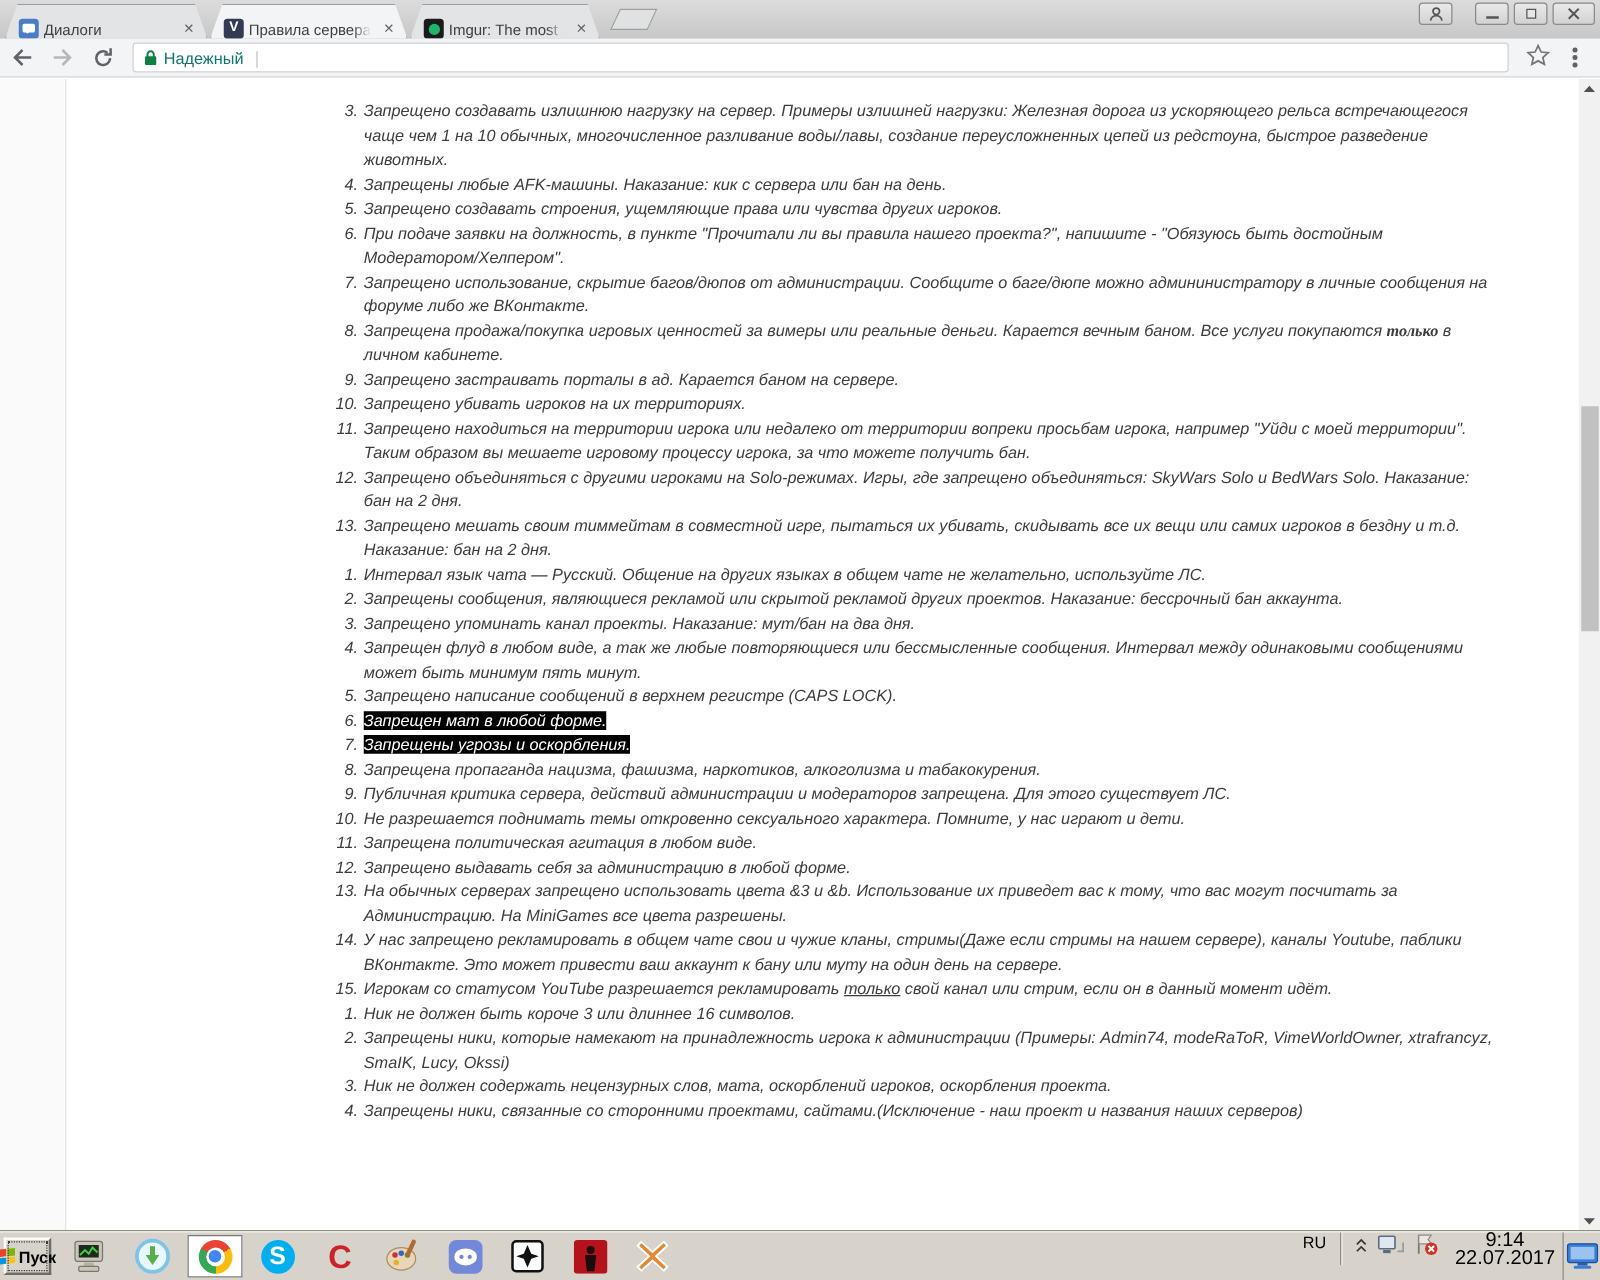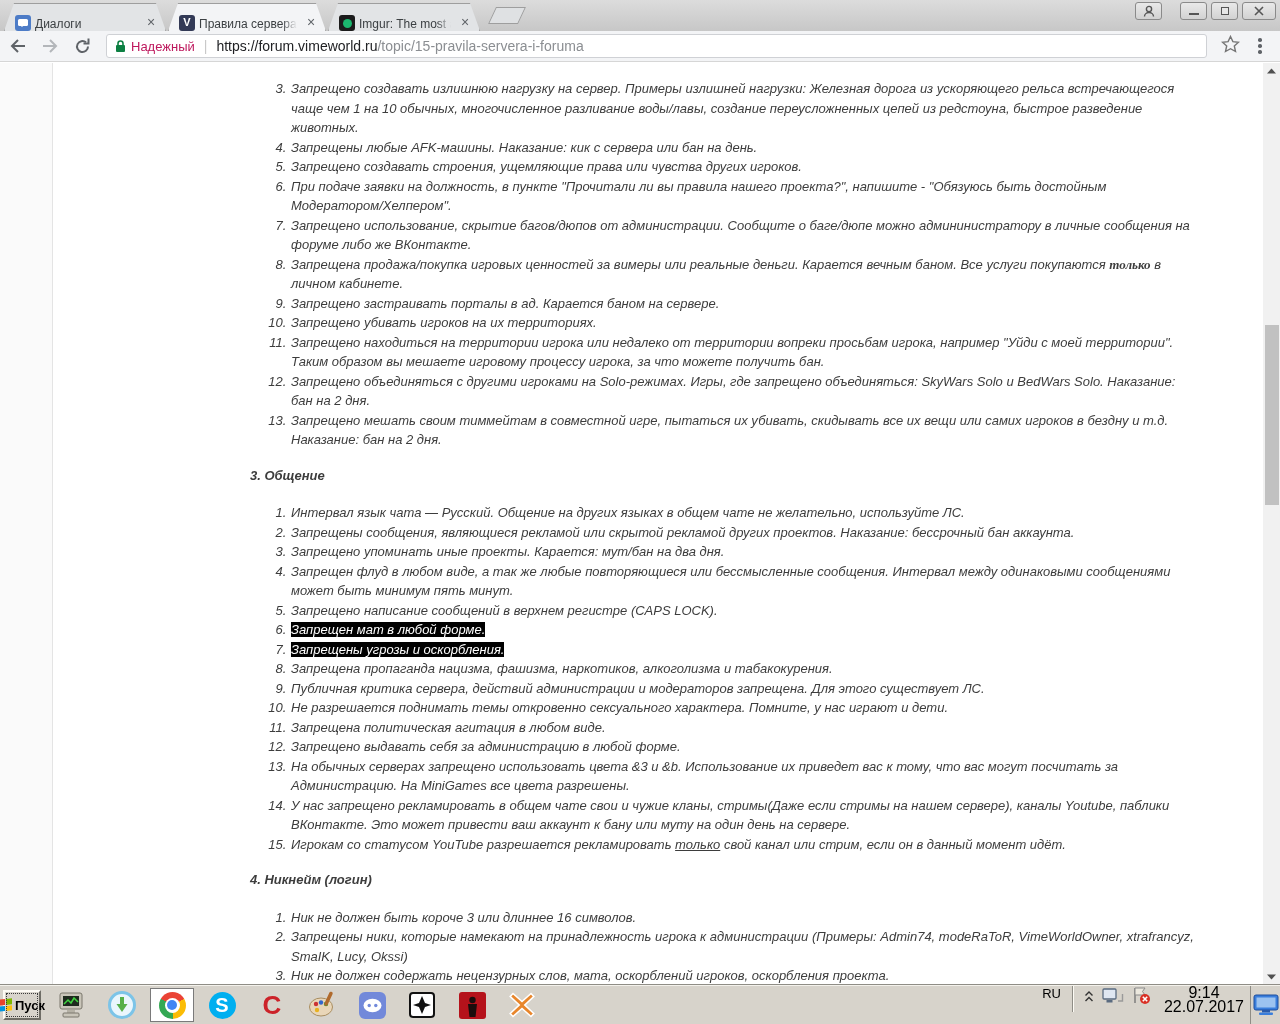--- a/index.html
+++ b/index.html
@@ -42,21 +42,21 @@
   .glyph-restore { width:8px; height:8px; border:1.5px solid #555; position:relative; background:#e6e6e6; }
   .glyph-restore::before { content:""; position:absolute; left:2px; top:-4px; width:8px; height:8px;
     border:1.5px solid #555; z-index:-1; }
 
   
   .toolbar { position:absolute; left:0; top:31px; width:1280px; height:31px; background:#f3f4f6;
     border-bottom:1px solid #d6d6d6; display:flex; align-items:center; }
   .navbtn { width:28px; height:28px; display:flex; align-items:center; justify-content:center; margin-left:4px; }
   .omnibox { flex:1; height:24px; margin:0 8px 0 10px; background:#fff; border:1px solid #cfd1d5;
     border-radius:3px; display:flex; align-items:center; padding:0 8px; }
-  .secure { display:flex; align-items:center; gap:5px; color:#be185d; font-size:13px; }
+  .secure { display:flex; align-items:center; gap:5px; color:#0f766e; font-size:13px; }
   .ob-divider { color:#c9c9c9; margin:0 9px; font-size:14px; }
   .url { font-size:14px; color:#202124; white-space:nowrap; }
   .url .path { color:#8b8e92; }
   .star-btn { margin:0 6px; }
   .menu-btn { width:24px; margin:0 8px 0 2px; display:flex; flex-direction:column; align-items:center; gap:2.5px; }
   .menu-btn i { width:3.5px; height:3.5px; border-radius:50%; background:#5f6368; }
 
   
   .content { position:absolute; left:0; top:63px; width:1280px; height:922px; background:#fff; overflow:hidden; }
   .left-gutter { position:absolute; left:0; top:0; width:53px; height:100%; background:#fafafa;
@@ -175,21 +175,20 @@
 
   <div class="omnibox">
     <span class="secure">
       <svg width="11" height="14">
         <rect x="1" y="6" width="9" height="7" rx="1" fill="#0d8043"></rect>
         <path d="M3 6.5 V4.5 a2.5 2.5 0 0 1 5 0 V6.5" stroke="#0d8043" stroke-width="1.6" fill="none"></path>
       </svg>
       <span>Надежный</span>
     </span>
     <span class="ob-divider">|</span>
-    <span class="url"><span>https://forum.vimeworld.ru</span><span class="path">/topic/15-pravila-servera-i-foruma</span></span>
   </div>
 
   <div class="star-btn">
     <svg width="19" height="18">
       <path d="M9.5 1.5 L11.9 6.6 L17.5 7.2 L13.3 11 L14.5 16.5 L9.5 13.7 L4.5 16.5 L5.7 11 L1.5 7.2 L7.1 6.6 Z" fill="none" stroke="#757575" stroke-width="1.4"></path>
     </svg>
   </div>
   <div class="menu-btn">
     <i></i>
       <i></i>
@@ -206,39 +205,37 @@
         <li><span><span>Запрещено создавать строения, ущемляющие права или чувства других игроков.</span></span></li>
         <li><span><span>При подаче заявки на должность, в пункте "Прочитали ли вы правила нашего проекта?", напишите - "Обязуюсь быть достойным Модератором/Хелпером".</span></span></li>
         <li><span><span>Запрещено использование, скрытие багов/дюпов от администрации. Сообщите о баге/дюпе можно админинистратору в личные сообщения на форуме либо же ВКонтакте.</span></span></li>
         <li><span><span>Запрещена продажа/покупка игровых ценностей за вимеры или реальные деньги. Карается вечным баном. Все услуги покупаются </span><b class="serif">только</b><span> в личном кабинете.</span></span></li>
         <li><span><span>Запрещено застраивать порталы в ад. Карается баном на сервере.</span></span></li>
         <li><span><span>Запрещено убивать игроков на их территориях.</span></span></li>
         <li><span><span>Запрещено находиться на территории игрока или недалеко от территории вопреки просьбам игрока, например "Уйди с моей территории". Таким образом вы мешаете игровому процессу игрока, за что можете получить бан.</span></span></li>
         <li><span><span>Запрещено объединяться с другими игроками на Solo-режимах. Игры, где запрещено объединяться: SkyWars Solo и BedWars Solo. Наказание: бан на 2 дня.</span></span></li>
         <li><span><span>Запрещено мешать своим тиммейтам в совместной игре, пытаться их убивать, скидывать все их вещи или самих игроков в бездну и т.д. Наказание: бан на 2 дня.</span></span></li>
       </ol>
-      <div class="rule-heading">3. Общение</div>
       <ol class="rule-list" start="1">
         <li><span><span>Интервал язык чата — Русский. Общение на других языках в общем чате не желательно, используйте ЛС.</span></span></li>
         <li><span><span>Запрещены сообщения, являющиеся рекламой или скрытой рекламой других проектов. Наказание: бессрочный бан аккаунта.</span></span></li>
-        <li><span><span>Запрещено упоминать иные проекты. Карается: мут/бан на два дня.</span></span></li>
+        <li><span><span>Запрещено упоминать канал проекты. Наказание: мут/бан на два дня.</span></span></li>
         <li><span><span>Запрещен флуд в любом виде, а так же любые повторяющиеся или бессмысленные сообщения. Интервал между одинаковыми сообщениями может быть минимум пять минут.</span></span></li>
         <li><span><span>Запрещено написание сообщений в верхнем регистре (CAPS LOCK).</span></span></li>
         <li><span class="hl"><span>Запрещен мат в любой форме.</span></span></li>
         <li><span class="hl"><span>Запрещены угрозы и оскорбления.</span></span></li>
         <li><span><span>Запрещена пропаганда нацизма, фашизма, наркотиков, алкоголизма и табакокурения.</span></span></li>
         <li><span><span>Публичная критика сервера, действий администрации и модераторов запрещена. Для этого существует ЛС.</span></span></li>
         <li><span><span>Не разрешается поднимать темы откровенно сексуального характера. Помните, у нас играют и дети.</span></span></li>
         <li><span><span>Запрещена политическая агитация в любом виде.</span></span></li>
         <li><span><span>Запрещено выдавать себя за администрацию в любой форме.</span></span></li>
         <li><span><span>На обычных серверах запрещено использовать цвета &amp;3 и &amp;b. Использование их приведет вас к тому, что вас могут посчитать за Администрацию. На MiniGames все цвета разрешены.</span></span></li>
         <li><span><span>У нас запрещено рекламировать в общем чате свои и чужие кланы, стримы(Даже если стримы на нашем сервере), каналы Youtube, паблики ВКонтакте. Это может привести ваш аккаунт к бану или муту на один день на сервере.</span></span></li>
         <li><span><span>Игрокам со статусом YouTube разрешается рекламировать </span><span class="ul">только</span><span> свой канал или стрим, если он в данный момент идёт.</span></span></li>
       </ol>
-      <div class="rule-heading">4. Никнейм (логин)</div>
       <ol class="rule-list" start="1">
         <li><span><span>Ник не должен быть короче 3 или длиннее 16 символов.</span></span></li>
         <li><span><span>Запрещены ники, которые намекают на принадлежность игрока к администрации (Примеры: Admin74, modeRaToR, VimeWorldOwner, xtrafrancyz, SmaIK, Lucy, Okssi)</span></span></li>
         <li><span><span>Ник не должен содержать нецензурных слов, мата, оскорблений игроков, оскорбления проекта.</span></span></li>
         <li><span><span>Запрещены ники, связанные со сторонними проектами, сайтами.(Исключение - наш проект и названия наших серверов)</span></span></li>
       </ol>
     </div>
 
   <div class="vscroll">
     <div class="sc-arrow up">

